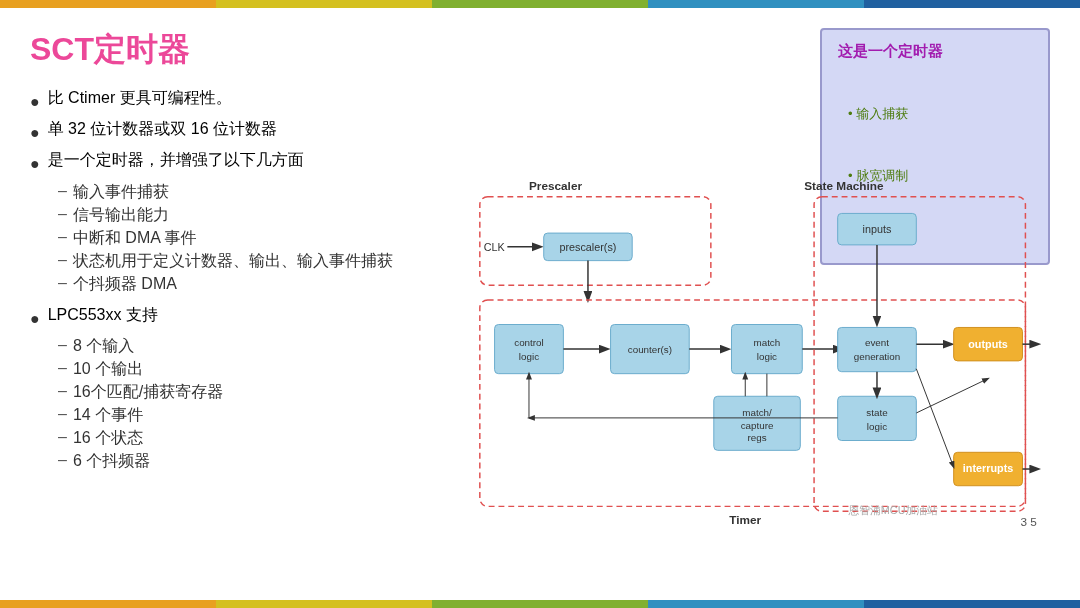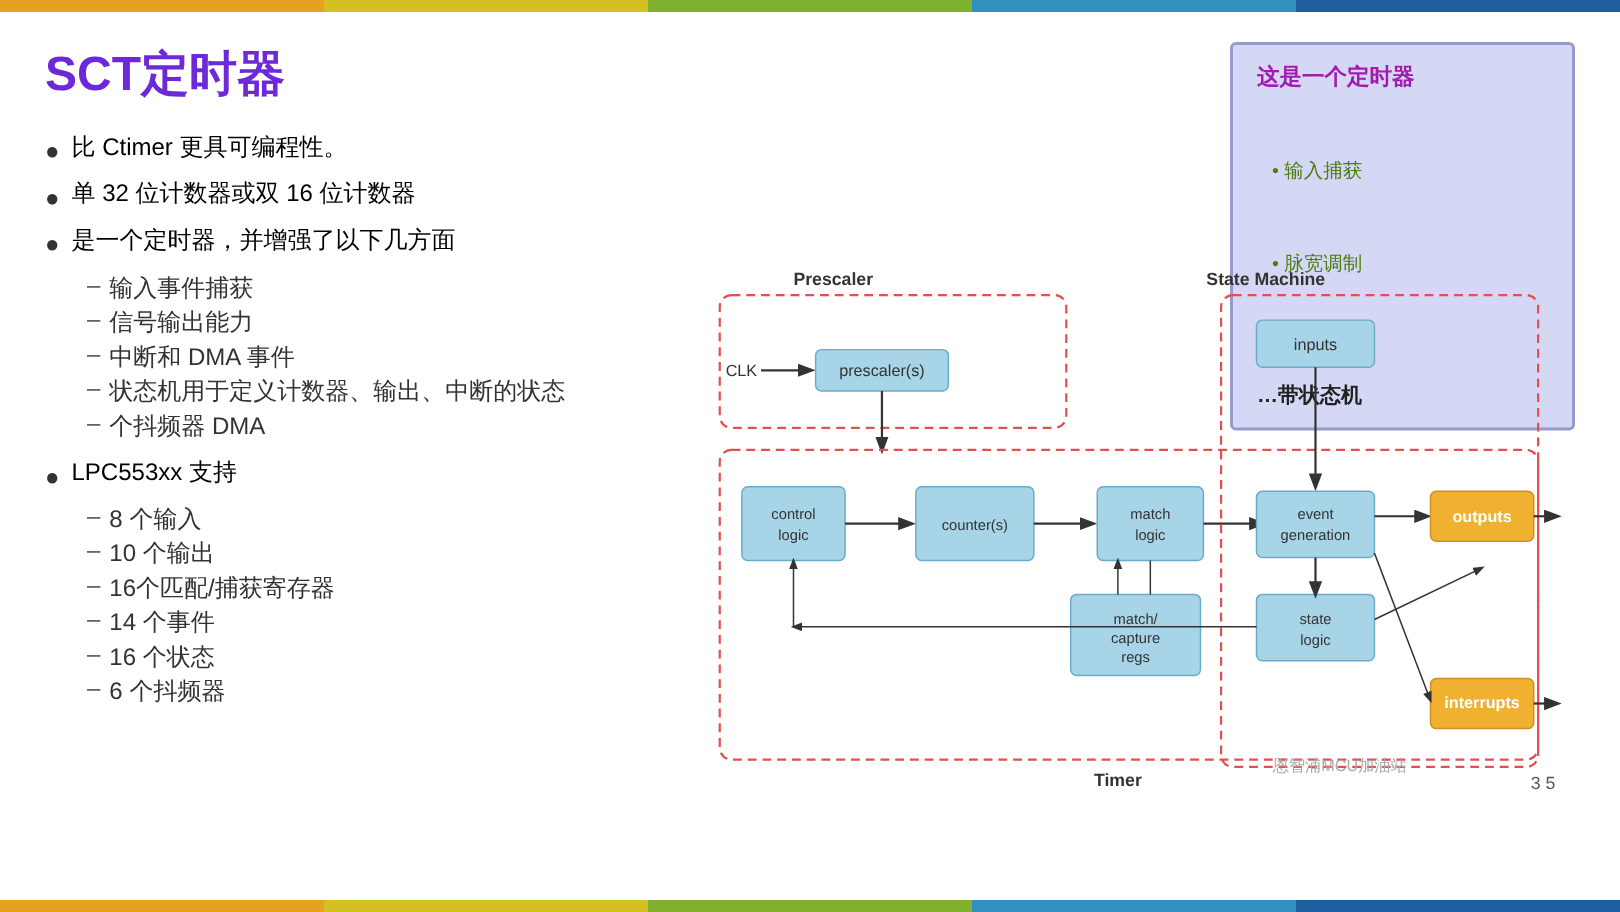--- a/index.html
+++ b/index.html
@@ -38,21 +38,21 @@
     
     .left-panel {
       width: 440px;
       flex-shrink: 0;
       padding-right: 20px;
     }
 
     .slide-title {
       font-size: 32px;
       font-weight: bold;
-      color: #6d28d9;
+      color: #ec4899;
       margin-bottom: 16px;
     }
 
     .bullet-main {
       display: flex;
       align-items: flex-start;
       margin-bottom: 4px;
     }
 
     .bullet-main .bullet-dot {
@@ -178,21 +178,21 @@
       <div class="bullet-sub">
         <span class="sub-dash">–</span>
         <span>信号输出能力</span>
       </div>
       <div class="bullet-sub">
         <span class="sub-dash">–</span>
         <span>中断和 DMA 事件</span>
       </div>
       <div class="bullet-sub">
         <span class="sub-dash">–</span>
-        <span>状态机用于定义计数器、输出、中断的状态</span>
+        <span>状态机用于定义计数器、输出、输入事件捕获</span>
       </div>
       <div class="bullet-sub">
         <span class="sub-dash">–</span>
         <span>个抖频器 DMA</span>
       </div>
 
       <div class="bullet-main section-gap">
         <span class="bullet-dot">●</span>
         <span>LPC553xx 支持</span>
       </div>
@@ -223,21 +223,20 @@
     </div>
   </div>
 
   <div class="right-panel">
 
     <div class="info-box">
       <div class="info-box-title">这是一个定时器</div>
       <div class="info-box-item">输入捕获</div>
       <div class="info-box-item">脉宽调制</div>
       <div class="info-box-item">输出比较</div>
-      <div class="info-box-footer">…带状态机</div>
     </div>
 
     <div class="diagram-area">
       <svg class="diagram-svg" viewBox="0 0 590 370" xmlns="http://www.w3.org/2000/svg">
 
         <text x="60" y="18" font-size="12" font-family="Arial" font-weight="bold" fill="#333">Prescaler</text>
 
         <text x="340" y="18" font-size="12" font-family="Arial" font-weight="bold" fill="#333">State Machine</text>
 
         <rect x="10" y="25" width="235" height="90" rx="8" ry="8" fill="none" stroke="#e05050" stroke-width="1.5" stroke-dasharray="6,4"></rect>

